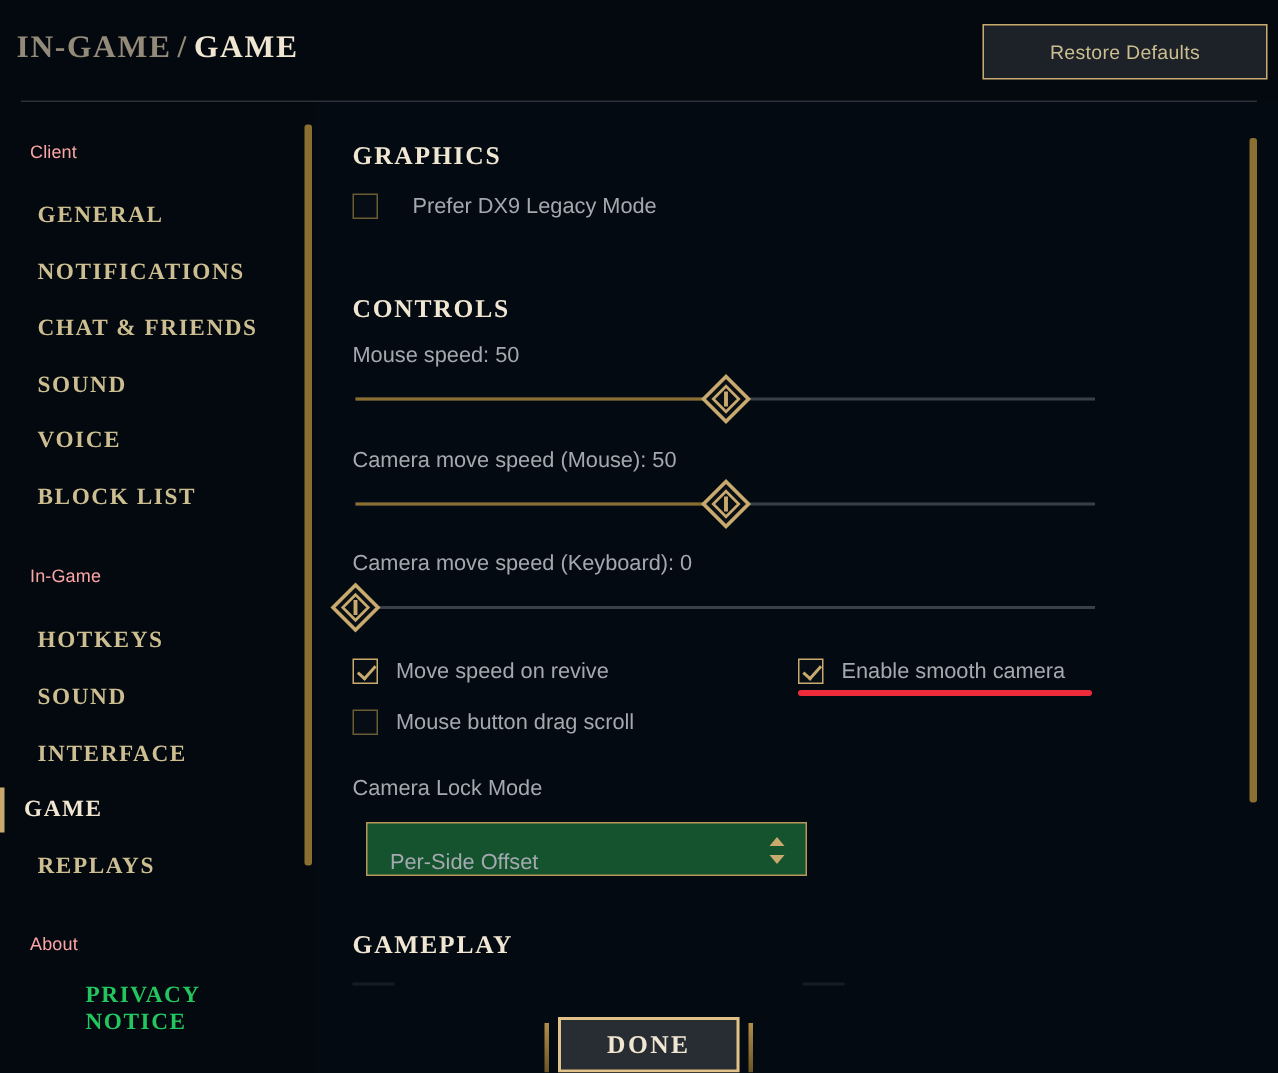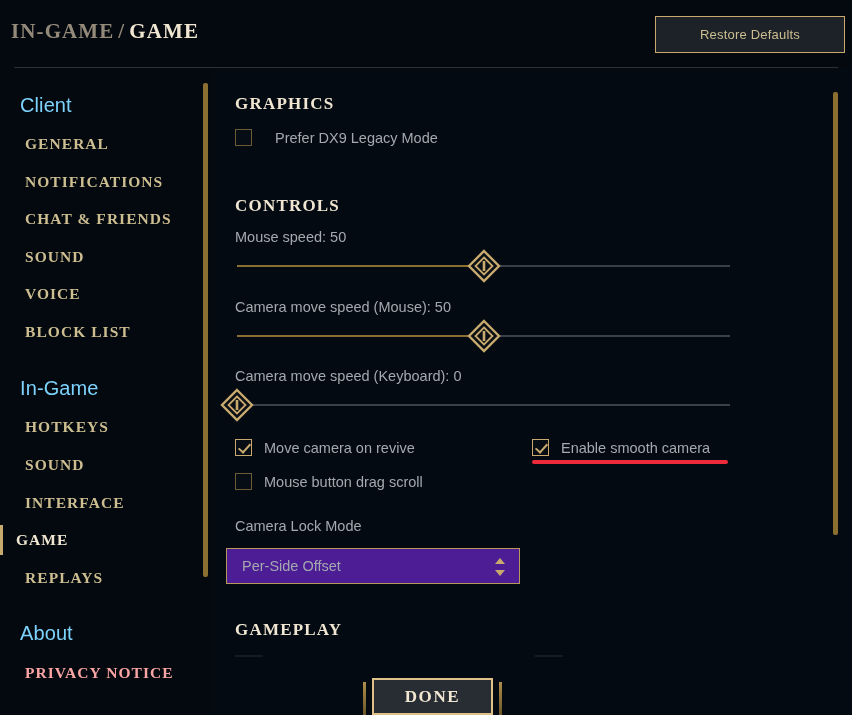--- a/index.html
+++ b/index.html
@@ -66,22 +66,22 @@
     left: 0; top: 68px;
     width: 210px; height: 647px;
     background: #04090f;
     overflow: hidden;
   }
 
   .nav-group-label {
     position: absolute;
     left: 20px;
     font-family: "Liberation Sans", sans-serif;
-    font-size: 20px;
-    color: #7dd3fc;
+    font-size: 12px;
+    color: #fca5a5;
     letter-spacing: 0.1px;
   }
 
   .nav-item {
     position: absolute;
     left: 0;
     width: 196px;
     height: 30px;
     display: flex;
     align-items: center;
@@ -99,21 +99,21 @@
     color: #f0e6d2;
     padding-left: 16px;
   }
   .nav-item.selected::before {
     content: "";
     position: absolute;
     left: 0; top: 0;
     width: 3px; height: 30px;
     background: #c8aa6e;
   }
-  .nav-item.muted .nav-label { color: #fca5a5; }
+  .nav-item.muted .nav-label { color: #22c55e; margin-left: 32px; }
 
   .sidebar-scroll-track {
     position: absolute;
     left: 203px; top: 68px;
     width: 5px; height: 647px;
   }
   .sidebar-scroll-thumb {
     position: absolute;
     left: 203px; top: 83px;
     width: 5px; height: 494px;
@@ -204,26 +204,26 @@
     position: absolute;
     top: 17px;
     width: 34px; height: 34px;
     margin-left: -17px;
     margin-top: -17px;
   }
 
   
   .dropdown {
     position: absolute;
-    left: 16px;
+    left: 34px;
     width: 294px; height: 36px;
-    background: #4c1d95;
+    background: #14532d;
     border: 1px solid #b8975a;
     display: flex;
-    align-items: center;
+    align-items: flex-end;
     cursor: pointer;
   }
   .dropdown-value {
     padding-left: 15px;
     font-family: "Liberation Sans", sans-serif;
     font-size: 14.5px;
     color: #a4a9b0;
   }
   .dropdown-arrows {
     position: absolute;
@@ -395,21 +395,21 @@
       <svg width="34" height="34" viewBox="0 0 34 34">
         <path d="M17 2 L32 17 L17 32 L2 17 Z" fill="#0a0f16" stroke="#c8aa6e" stroke-width="2.4"></path>
         <path d="M17 8.5 L25.5 17 L17 25.5 L8.5 17 Z" fill="none" stroke="#c8aa6e" stroke-width="1.8"></path>
         <path d="M17 12 L17 22" stroke="#c8aa6e" stroke-width="2.6"></path>
       </svg>
     </div>
   </div>
 
   <div class="check-row" style="left:25px; top:371px;">
     <span class="checkbox checked"></span>
-    <span class="check-label">Move camera on revive</span>
+    <span class="check-label">Move speed on revive</span>
   </div>
 
   <div class="check-row" style="left:322px; top:371px;">
     <span class="checkbox checked"></span>
     <span class="check-label">Enable smooth camera</span>
   </div>
 
   <div class="check-row" style="left:25px; top:405px;">
     <span class="checkbox"></span>
     <span class="check-label">Mouse button drag scroll</span>

